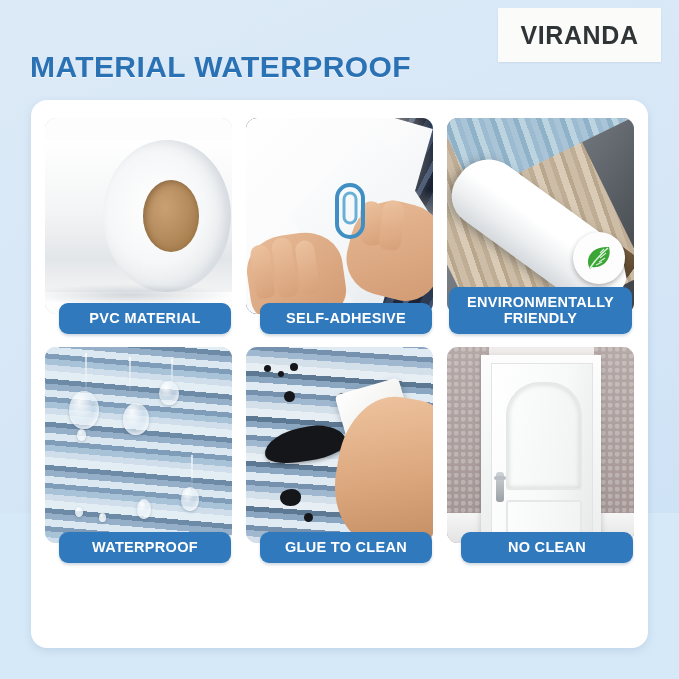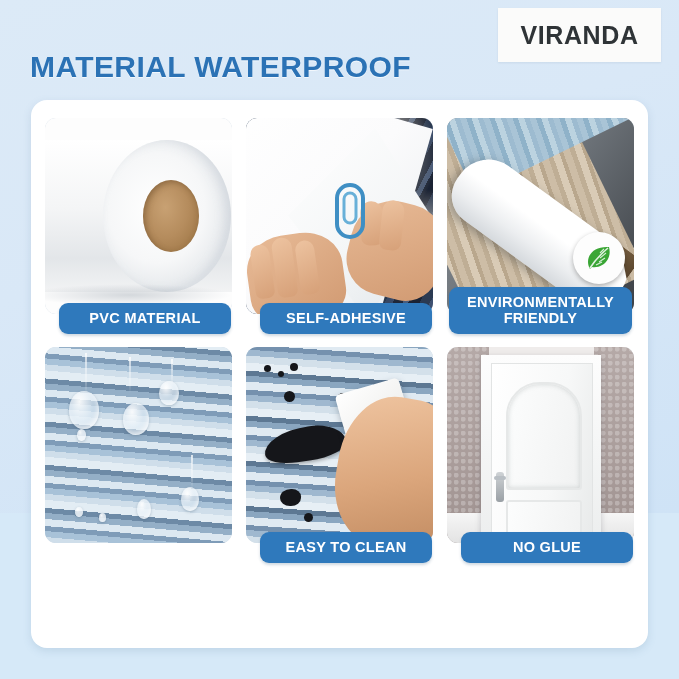--- a/index.html
+++ b/index.html
@@ -336,53 +336,54 @@
             <div class="drop" style="left:78px;top:56px;width:26px;height:32px"></div>
             <div class="drop" style="left:114px;top:34px;width:20px;height:24px"></div>
             <div class="drop" style="left:32px;top:82px;width:9px;height:12px"></div>
             <div class="drop" style="left:136px;top:140px;width:18px;height:24px"></div>
             <div class="drop" style="left:92px;top:152px;width:14px;height:20px"></div>
             <div class="drop" style="left:30px;top:160px;width:8px;height:10px"></div>
             <div class="drop" style="left:54px;top:166px;width:7px;height:9px"></div>
             <div class="trail" style="left:146px;top:108px;height:34px"></div>
           </div>
         </div>
+        <div class="label">WATERPROOF</div>
       </div>
 
       <div class="card">
         <div class="thumb">
           <div class="art-clean">
             <div class="stain stain-big"></div>
             <div class="stain" style="left:18px;top:18px;width:7px;height:7px"></div>
             <div class="stain" style="left:32px;top:24px;width:6px;height:6px"></div>
             <div class="stain" style="left:44px;top:16px;width:8px;height:8px"></div>
             <div class="stain" style="left:38px;top:44px;width:11px;height:11px"></div>
             <div class="stain" style="left:92px;top:46px;width:9px;height:9px"></div>
             <div class="stain" style="left:34px;top:142px;width:21px;height:17px;border-radius:55% 45% 50% 50%"></div>
             <div class="stain" style="left:58px;top:166px;width:9px;height:9px"></div>
             <div class="sponge"></div>
             <div class="clean-hand"></div>
           </div>
         </div>
-        <div class="label">EASY TO CLEAN</div>
+        <div class="label">GLUE TO CLEAN</div>
       </div>
 
       <div class="card">
         <div class="thumb">
           <div class="art-door">
             <div class="wall wall-l"></div>
             <div class="wall wall-r"></div>
             <div class="baseboard" style="left:0;width:42px"></div>
             <div class="baseboard" style="right:0;width:40px"></div>
             <div class="door-frame"></div>
             <div class="door-leaf">
               <div class="panel-arch"></div>
               <div class="panel-low"></div>
               <div class="handle"></div>
             </div>
           </div>
         </div>
-        <div class="label">NO GLUE</div>
+        <div class="label">NO CLEAN</div>
       </div>
 
     </div>
   </div>
 </div>
 
 </body></html>

